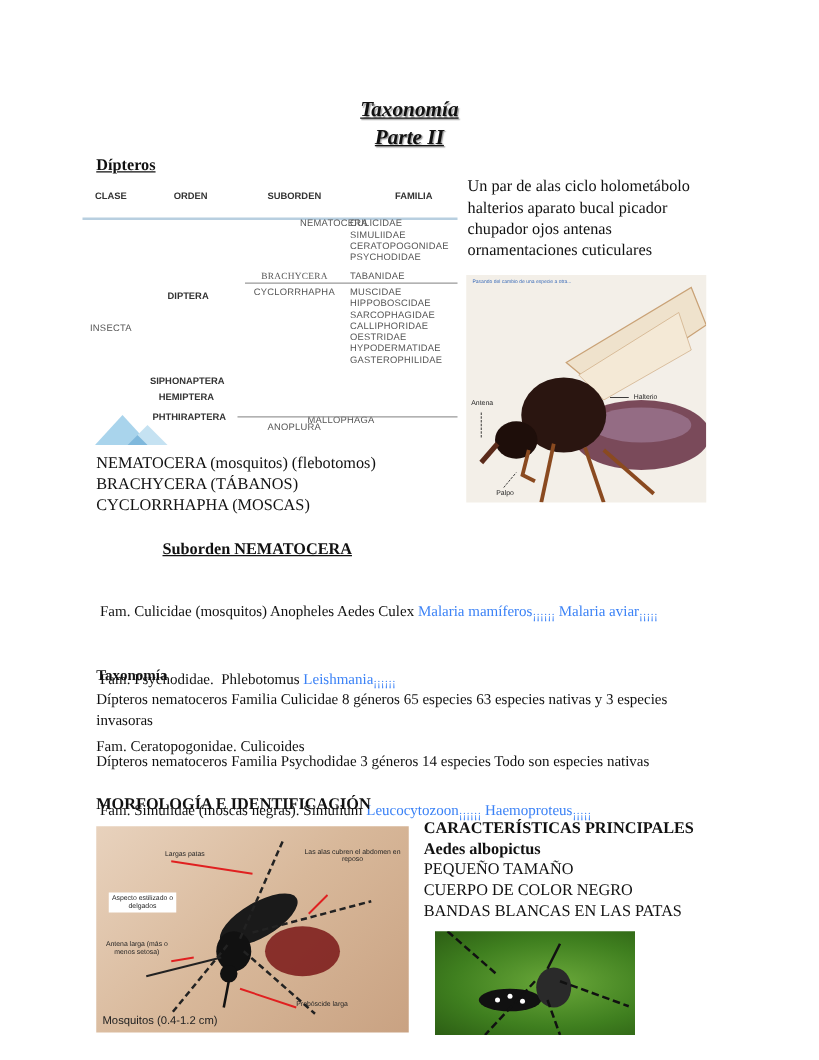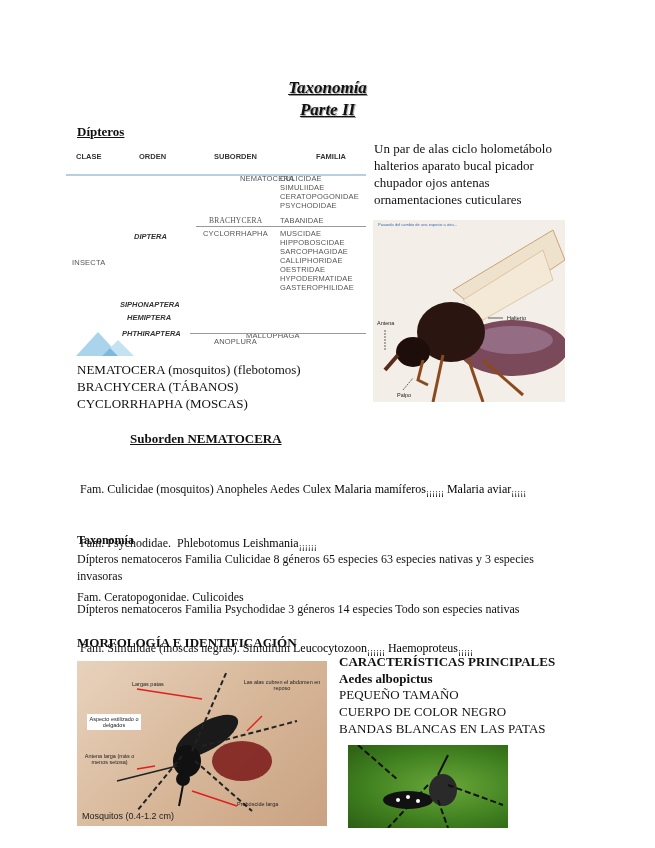--- a/index.html
+++ b/index.html
@@ -3,25 +3,25 @@
 <meta charset="utf-8">
 <style>
   html, body { margin: 0; padding: 0; background: #ffffff; }
   body { width: 655px; height: 848px; position: relative; overflow: hidden;
          font-family: "Liberation Serif", "DejaVu Serif", serif; color: #111; }
   .abs { position: absolute; }
   .title { font-style: italic; font-weight: bold; text-decoration: underline; font-size: 17px;
            text-align: center; width: 655px; left: 0; text-shadow: 1px 1px 1px #999; }
   .h-underline { font-weight: bold; text-decoration: underline; font-size: 13px; }
   .body-text { font-size: 13px; line-height: 17px; }
-  .red { color: #000000; }
+  .red { color: #3b82f6; }
   .sm { font-size: 9px; vertical-align: -2px; }
   .tbl-text { font-family: "Liberation Sans", "DejaVu Sans", sans-serif; font-size: 7.5px; color: #555; letter-spacing: 0.2px; }
   .tbl-head { font-family: "Liberation Sans", "DejaVu Sans", sans-serif; font-size: 7.5px; font-weight: bold; color: #333; }
-  .tbl-bold { font-family: "Liberation Sans", "DejaVu Sans", sans-serif; font-size: 7.5px; font-weight: bold; color: #333; font-style: italic; }
+  .tbl-bold { font-family: "Liberation Sans", "DejaVu Sans", sans-serif; font-size: 7.5px; font-weight: bold; color: #333; }
   .img-box { overflow: hidden; }
   .lbl { font-family: "Liberation Sans", "DejaVu Sans", sans-serif; font-size: 5.5px; color: #222; }
 </style>
 </head>
 <body>
 
 <div class="abs title" style="top:78px;">Taxonomía</div>
 <div class="abs title" style="top:100px;">Parte II</div>
 <div class="abs h-underline" style="left:77px; top:124px;text-align:right;">Dípteros</div>
 

